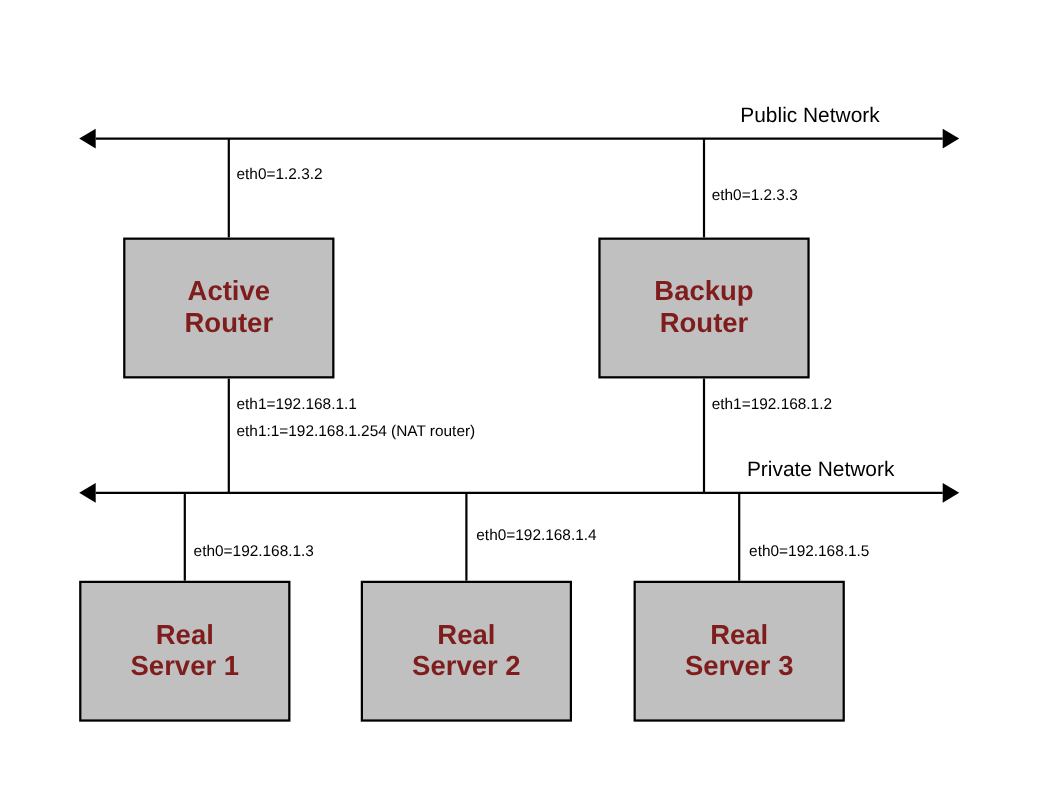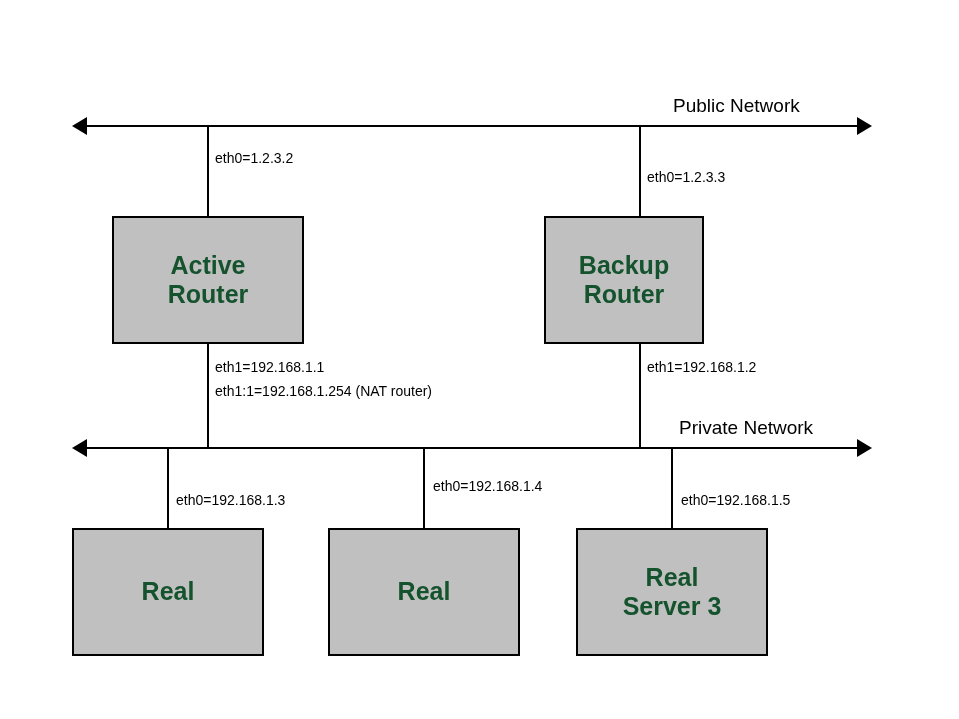--- a/index.html
+++ b/index.html
@@ -29,21 +29,21 @@
   
   .node-box {
     position: absolute;
     background: #c0c0c0;
     border: 2px solid #000000;
     box-sizing: border-box;
     display: flex;
     flex-direction: column;
     align-items: center;
     justify-content: center;
-    color: #14532d;
+    color: #7f1d1d;
     font-weight: bold;
     font-size: 25px;
     line-height: 1.18;
     text-align: center;
     letter-spacing: 0px;
   }
   .node-box .ln {
     display: block;
     white-space: nowrap;
   }
@@ -90,29 +90,31 @@
         <polygon points="72,448 87,439 87,457" fill="#000000"></polygon>
         <polygon points="872,448 857,439 857,457" fill="#000000"></polygon>
       </g>
     </svg>
 
   <div id="nodes-layer">
       <div class="node-box" style="left: 112px; top: 216px; width: 192px; height: 128px; background: rgb(192, 192, 192); border-color: rgb(0, 0, 0);">
         <span class="ln">Active</span>
         <span class="ln">Router</span>
       </div>
-      <div class="node-box" style="left: 544px; top: 216px; width: 160px; height: 128px; background: rgb(192, 192, 192); border-color: rgb(0, 0, 0);">
+      <div class="node-box" style="left: 544px; top: 216px; width: 192px; height: 128px; background: rgb(192, 192, 192); border-color: rgb(0, 0, 0);">
         <span class="ln">Backup</span>
         <span class="ln">Router</span>
       </div>
       <div class="node-box" style="left: 72px; top: 528px; width: 192px; height: 128px; background: rgb(192, 192, 192); border-color: rgb(0, 0, 0);">
         <span class="ln">Real</span>
+        <span class="ln">Server 1</span>
       </div>
       <div class="node-box" style="left: 328px; top: 528px; width: 192px; height: 128px; background: rgb(192, 192, 192); border-color: rgb(0, 0, 0);">
         <span class="ln">Real</span>
+        <span class="ln">Server 2</span>
       </div>
       <div class="node-box" style="left: 576px; top: 528px; width: 192px; height: 128px; background: rgb(192, 192, 192); border-color: rgb(0, 0, 0);">
         <span class="ln">Real</span>
         <span class="ln">Server 3</span>
       </div>
     </div>
   <div id="annotations-layer">
       <div class="ann" style="left: 215px; top: 151px;">
         <span class="ln">eth0=1.2.3.2</span>
       </div>

